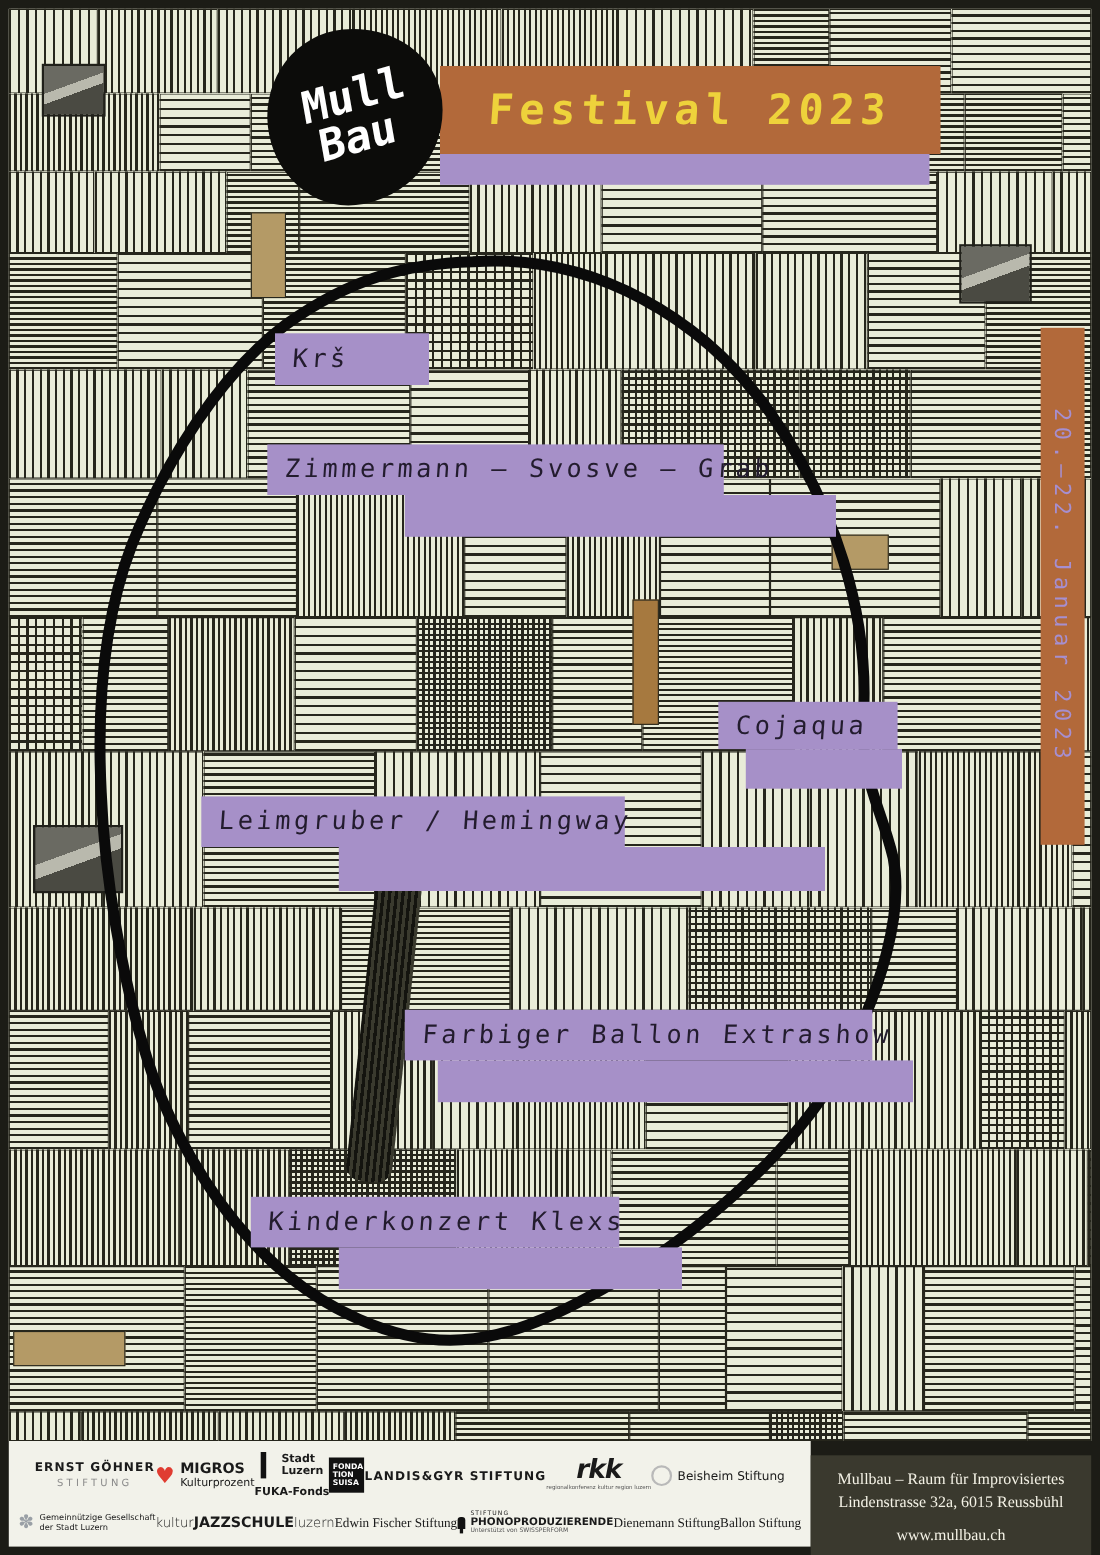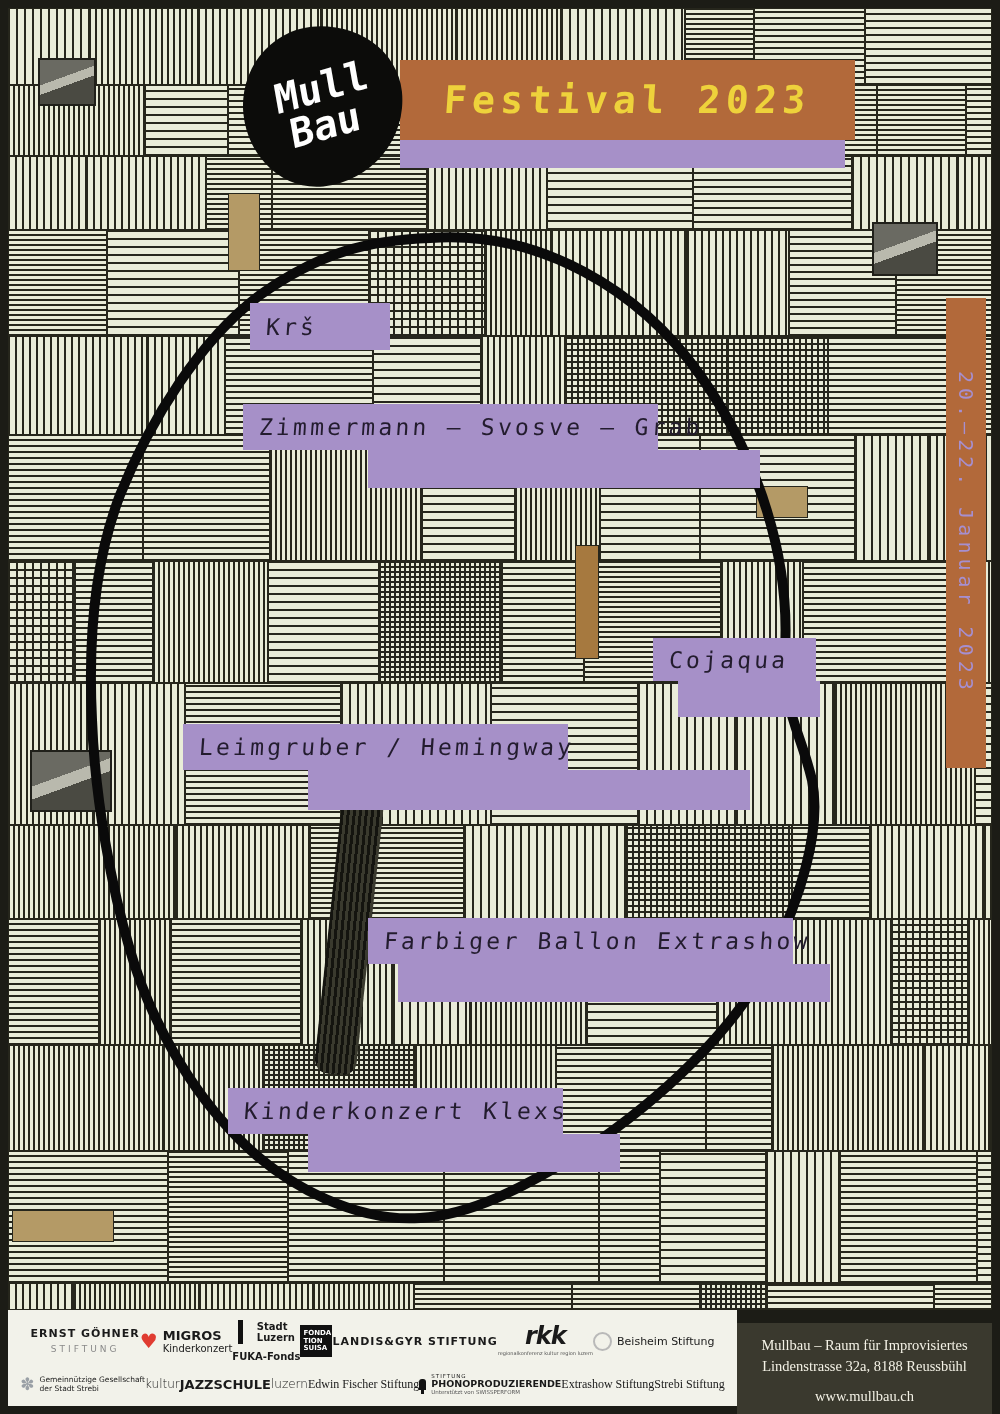--- a/index.html
+++ b/index.html
@@ -275,21 +275,21 @@
   <div class="footer">
     <div class="frow">
       <div class="sponsor sp-col">
         <span class="eg1">ERNST GÖHNER</span>
         <span class="eg2">STIFTUNG</span>
       </div>
       <div class="sponsor">
         <span class="heart">♥</span>
         <span class="sp-col">
           <span class="migros1">MIGROS</span>
-          <span class="migros2">Kinderkonzert</span>
+          <span class="migros2">Kulturprozent</span>
         </span>
       </div>
       <div class="sponsor sp-col">
         <span class="sponsor" style="gap:14px;">
           <span class="slbar"></span>
           <span class="sp-col">
             <span class="sl">Stadt</span>
             <span class="sl">Luzern</span>
           </span>
         </span>
@@ -308,41 +308,41 @@
       <div class="sponsor">
         <span class="circle-icon"></span>
         <span class="beisheim">Beisheim Stiftung</span>
       </div>
     </div>
     <div class="frow">
       <div class="sponsor">
         <span class="flower">✽</span>
         <span class="sp-col ggl">
           <span>Gemeinnützige Gesellschaft</span>
-          <span>der Stadt Strebi</span>
+          <span>der Stadt Luzern</span>
         </span>
       </div>
       <div class="sponsor" style="gap:0;">
         <span class="jazz-light">kultur</span>
         <span class="jazz-bold">JAZZSCHULE</span>
         <span class="jazz-light">luzern</span>
       </div>
       <div class="sponsor serif-sp">Edwin Fischer Stiftung</div>
       <div class="sponsor">
         <span class="mic"></span>
         <span class="sp-col">
           <span class="ph-tiny">STIFTUNG</span>
           <span class="ph-bold">PHONOPRODUZIERENDE</span>
           <span class="ph-sub">Unterstützt von SWISSPERFORM</span>
         </span>
       </div>
-      <div class="sponsor serif-sp">Extrashow Stiftung</div>
-      <div class="sponsor serif-sp">Strebi Stiftung</div>
+      <div class="sponsor serif-sp">Dienemann Stiftung</div>
+      <div class="sponsor serif-sp">Ballon Stiftung</div>
     </div>
   </div>
 
   <div class="contact">
     <div>Mullbau – Raum für Improvisiertes</div>
-    <div>Lindenstrasse 32a, 8188 Reussbühl</div>
+    <div>Lindenstrasse 32a, 6015 Reussbühl</div>
     <div class="url">www.mullbau.ch</div>
   </div>
 
 </div>
 
 </body></html>

